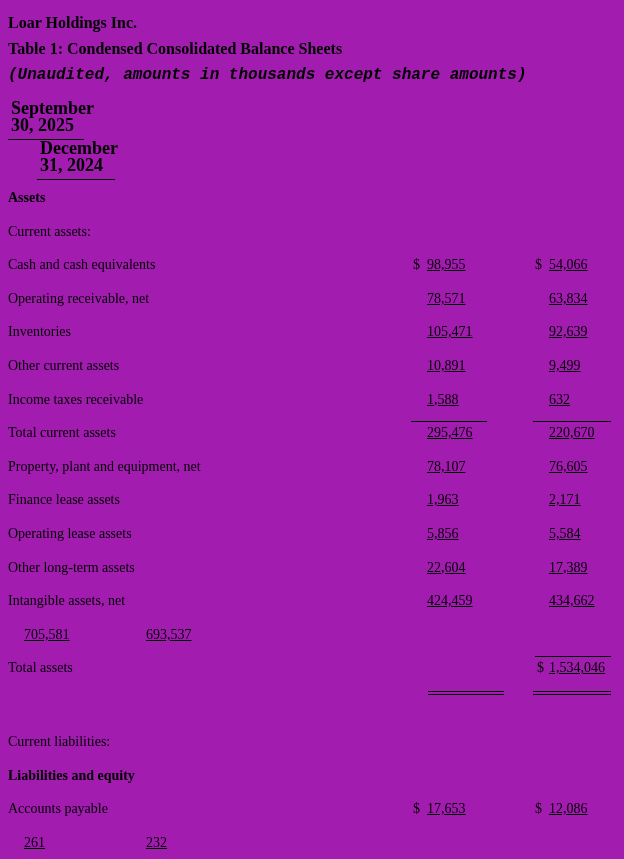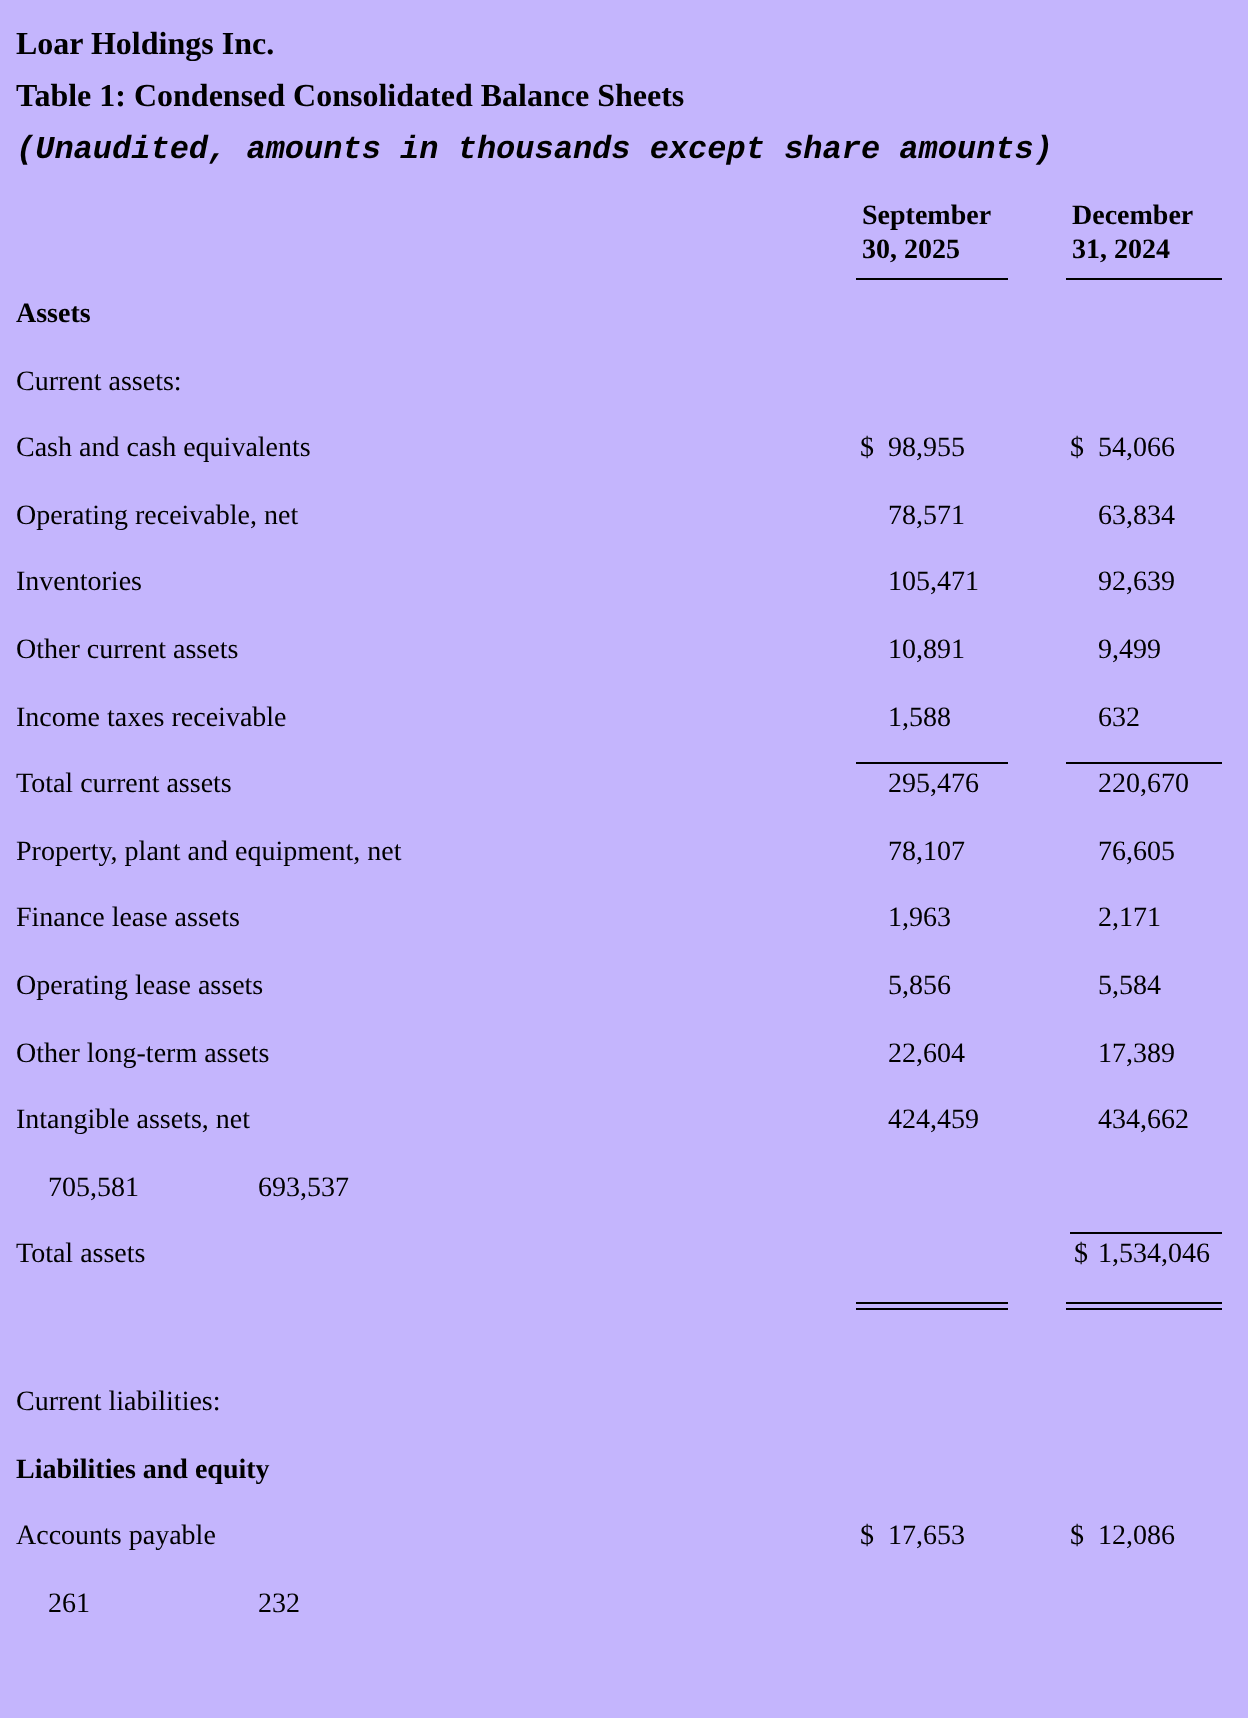--- a/index.html
+++ b/index.html
@@ -4,21 +4,21 @@
 <style>
   html, body {
     margin: 0;
     padding: 0;
     background: #ffffff;
   }
   .doc {
     position: relative;
     width: 624px;
     height: 859px;
-    background: #c4b5fd;
+    background: #a21caf;
     color: #000000;
     font-family: "Liberation Serif", "DejaVu Serif", serif;
     box-sizing: border-box;
     padding: 10px 13px 0 8px;
     overflow: hidden;
   }
   
   .title-line {
     font-size: 16px;
     font-weight: bold;
@@ -44,54 +44,57 @@
     position: relative;
     box-sizing: border-box;
   }
   .cell + .cell {
     margin-left: 29px;
     width: 78px;
   }
   
   .colheader-row {
     margin-top: 12px;
-    font-size: 14px;
+    font-size: 18px;
     font-weight: bold;
+    flex-direction: column;
   }
   .colheader-text {
     line-height: 17px;
     padding-left: 3px;
   }
   .header-rule {
     margin-top: 5px;
     border-top: 1px solid #000;
     height: 0;
   }
   
   #rows {
     margin-top: 1px;
     font-size: 14px;
   }
   .row {
     display: flex;
     align-items: center;
     height: 33.6px;
+    gap: 17px;
   }
   .row .labelcol {
     line-height: 33.6px;
     white-space: nowrap;
   }
   .row.section .labelcol {
     font-weight: bold;
   }
   .row .cell {
     height: 33.6px;
     line-height: 33.6px;
     padding-left: 2px;
     white-space: nowrap;
+    text-decoration: underline;
   }
   .cur {
     display: inline-block;
     width: 14px;
   }
   .cur.tight {
     width: auto;
     margin-right: 5px;
   }
   .rule {

